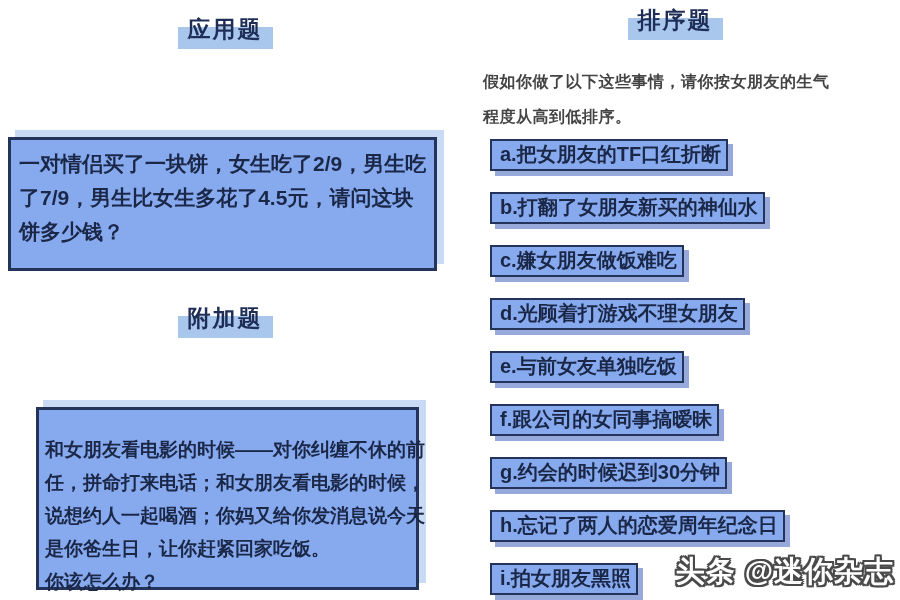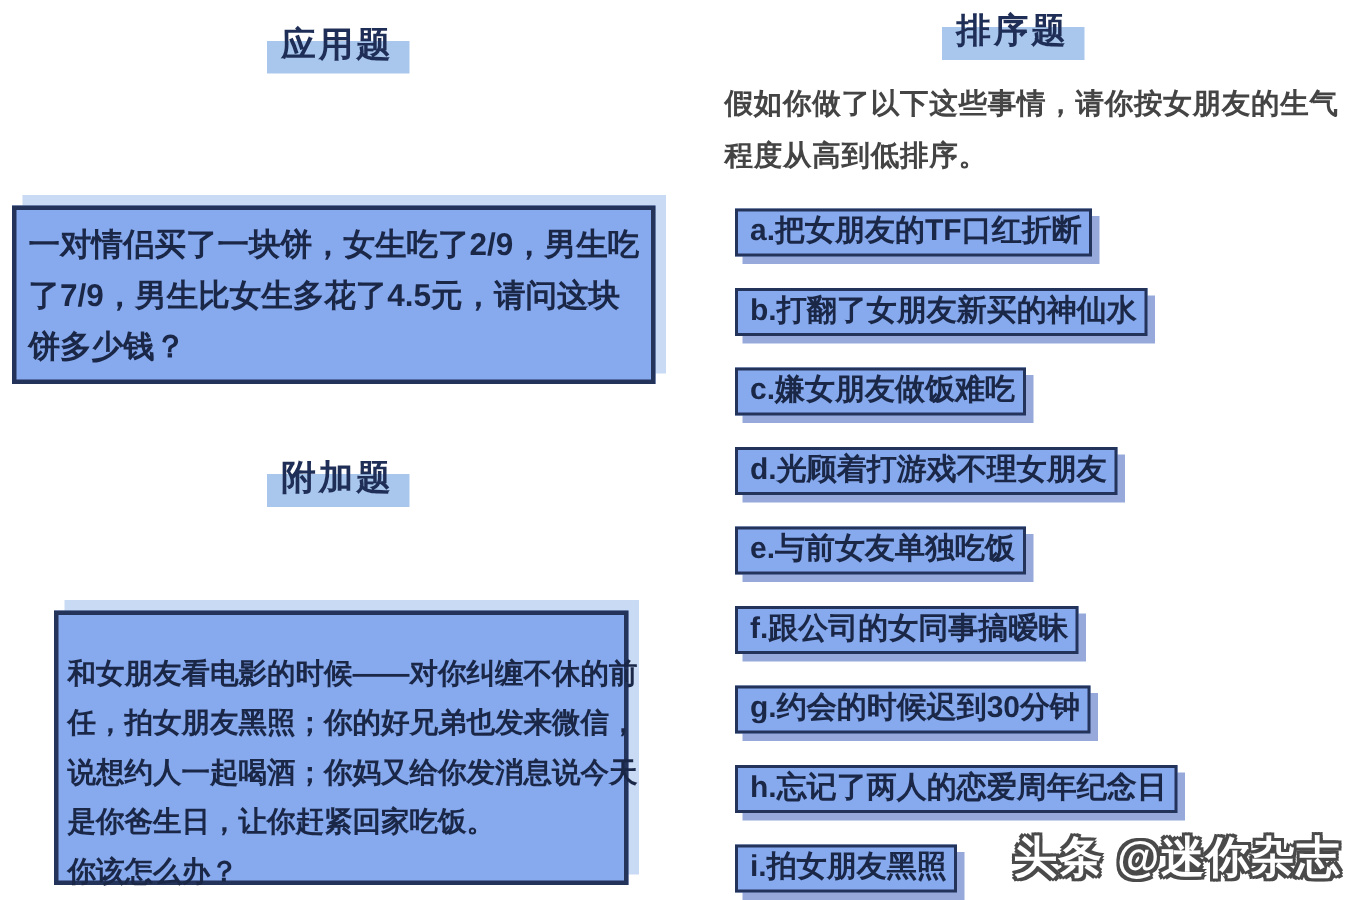--- a/index.html
+++ b/index.html
@@ -29,32 +29,32 @@
   
   .qbox {
     position:absolute; box-sizing:border-box;
     background:#87AAEF;
     border:3px solid #24335A;
     box-shadow:7px -7px 0 #C9DAF5;
     color:#1A2747; font-weight:bold;
   }
   .qbox .line { white-space:nowrap; }
   .box-app {
-    left:8px; top:137px; width:429px; height:119px;
+    left:8px; top:137px; width:429px; height:134px;
     padding:7px 8px 0 8px; font-size:21px; line-height:34px;
   }
   .box-add {
     left:36px; top:407px; width:383px; height:183px;
     padding:23px 6px 0 6px; font-size:19px; line-height:33px;
   }
 
   
   .intro {
-    position:absolute; left:483px; top:52px;
-    font-size:19px; line-height:35px; font-weight:bold;
+    position:absolute; left:483px; top:64px;
+    font-size:16px; line-height:35px; font-weight:bold;
     color:#444444; letter-spacing:0.5px;
   }
   .intro .line { white-space:nowrap; }
 
   
   .items { position:absolute; left:490px; top:139px; display:flex; flex-direction:column; align-items:flex-start; }
   .item {
     box-sizing:border-box;
     background:#87AAEF;
     border:2px solid #24335A;
@@ -92,21 +92,21 @@
     <div class="line">了7/9，男生比女生多花了4.5元，请问这块</div>
     <div class="line">饼多少钱？</div>
   </div>
 
   <div class="col-title title-add">
     <span class="hl">附加题</span>
   </div>
 
   <div class="qbox box-add">
     <div class="line">和女朋友看电影的时候——对你纠缠不休的前</div>
-    <div class="line">任，拍女朋友黑照；你的好兄弟也发来微信，</div>
+    <div class="line">任，拼命打来电话；和女朋友看电影的时候，</div>
     <div class="line">说想约人一起喝酒；你妈又给你发消息说今天</div>
     <div class="line">是你爸生日，让你赶紧回家吃饭。</div>
     <div class="line">你该怎么办？</div>
   </div>
 
   <div class="col-title title-sort">
     <span class="hl">排序题</span>
   </div>
 
   <div class="intro">

